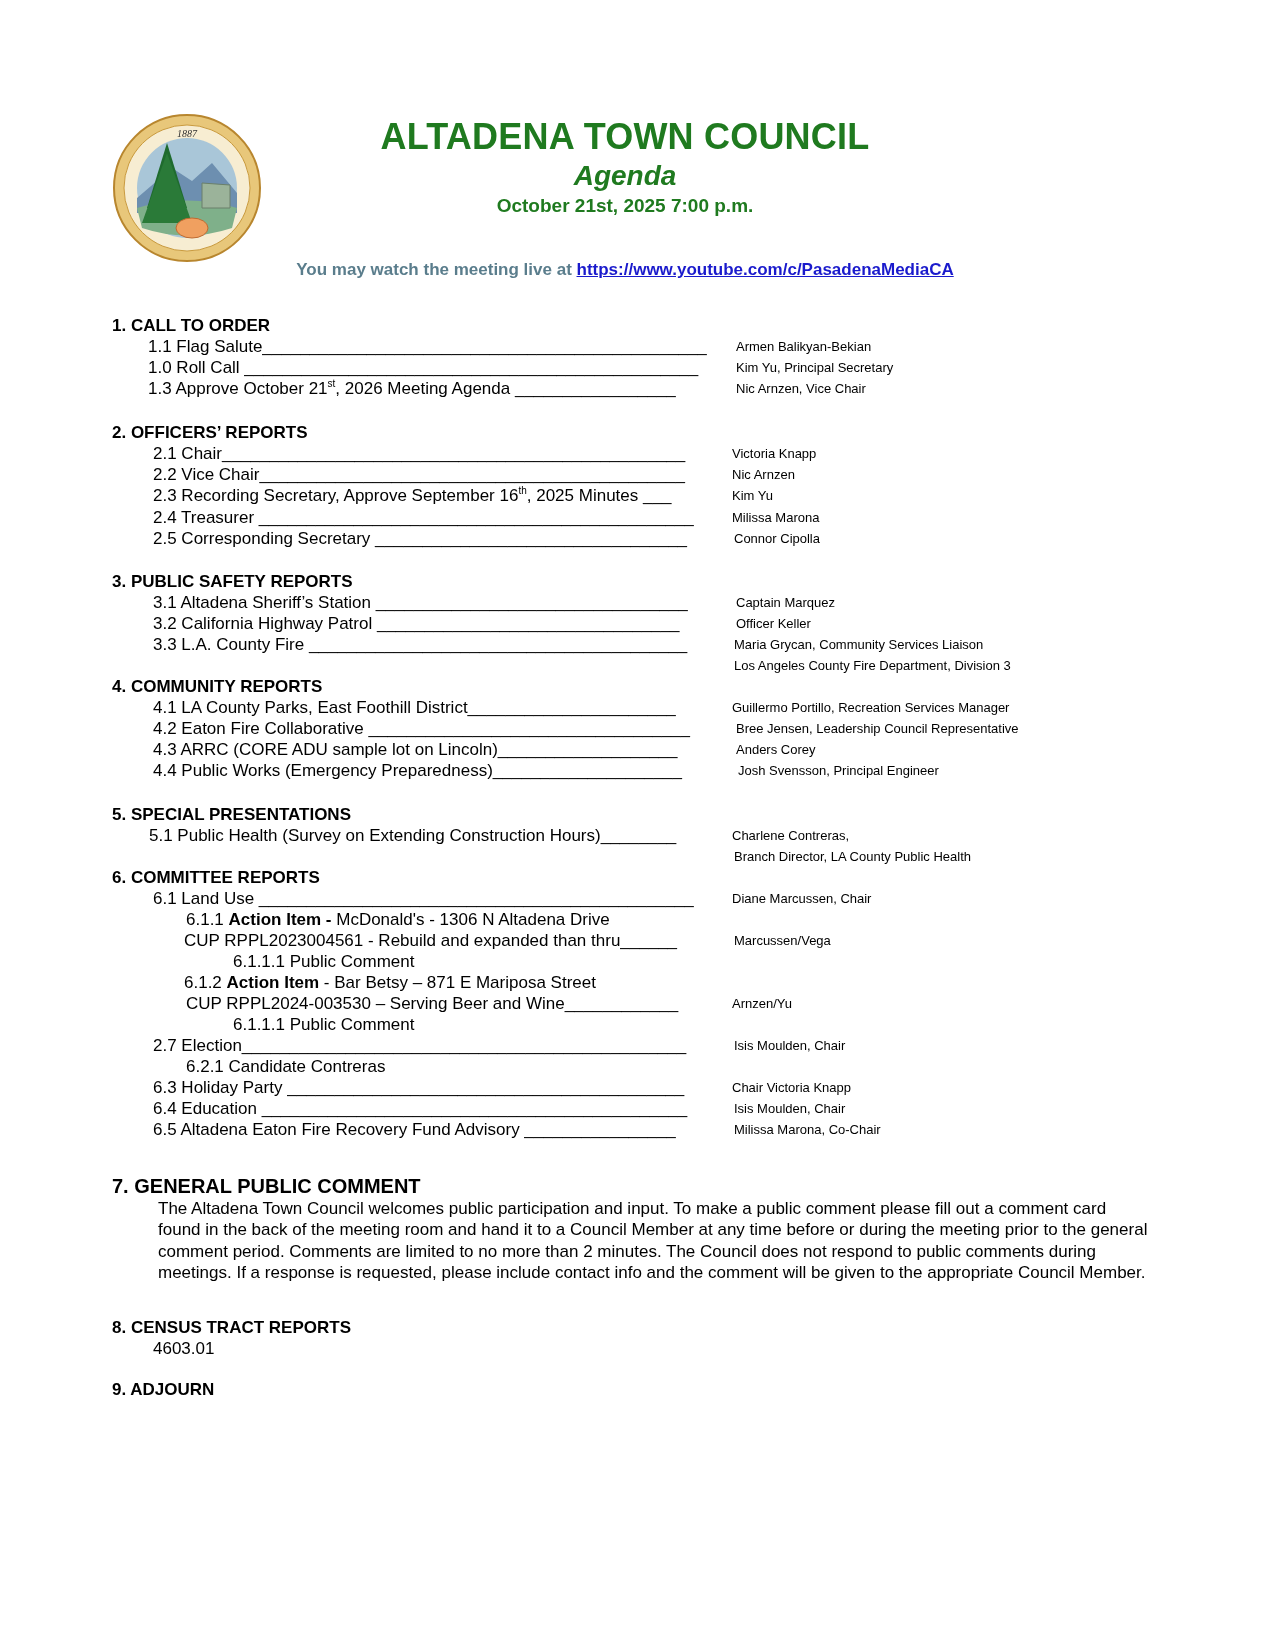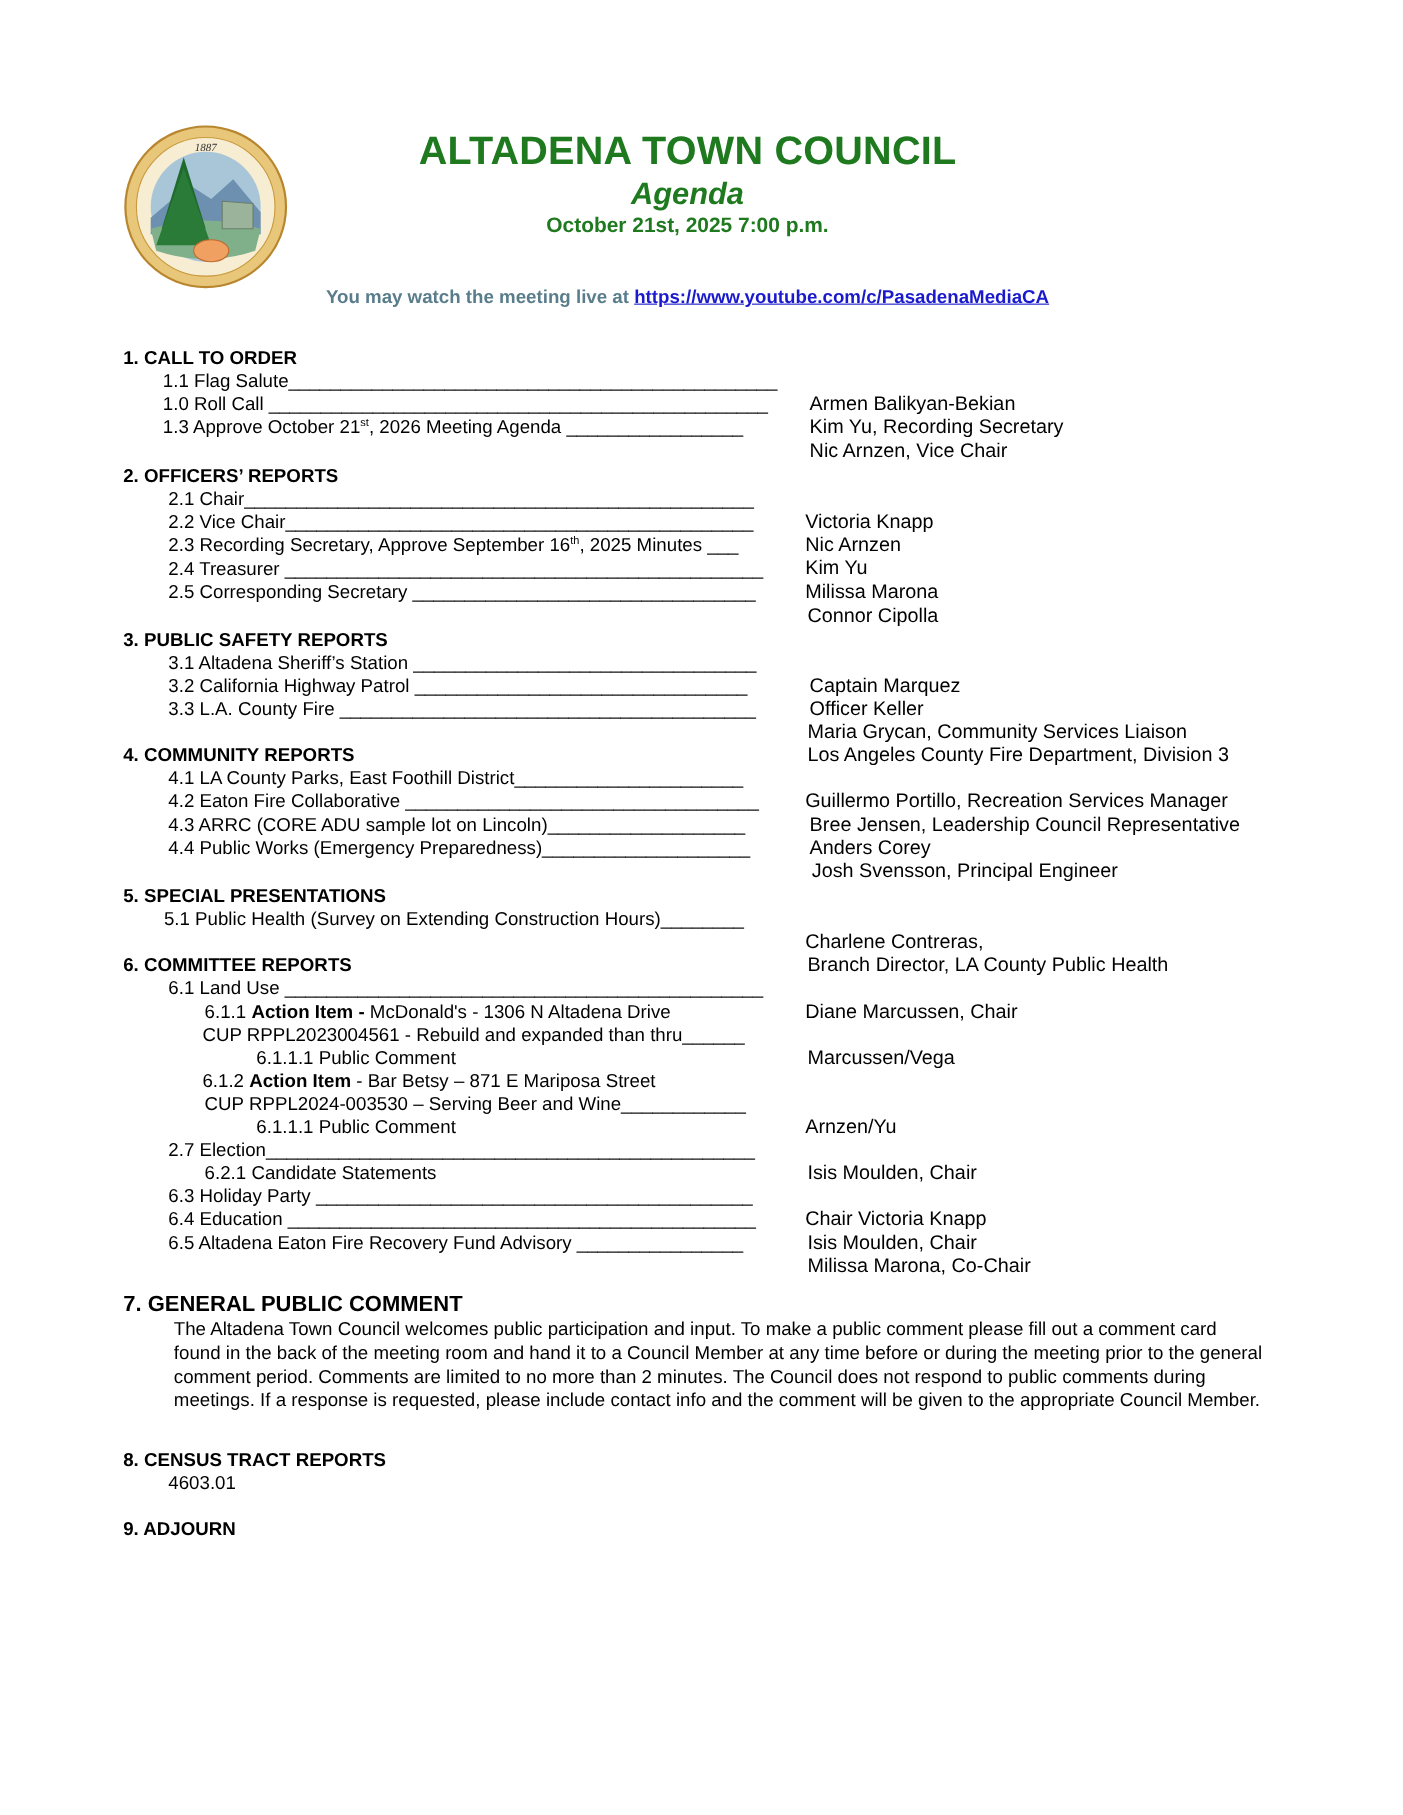--- a/index.html
+++ b/index.html
@@ -7,21 +7,21 @@
   .seal { position: absolute; left: 112px; top: 113px; width: 150px; height: 150px; }
   .header { position: absolute; left: 250px; top: 116px; width: 750px; text-align: center; color: #1f7a1f; font-weight: bold; }
   .h-title { font-size: 36px; line-height: 42px; letter-spacing: 0.2px; }
   .h-sub { font-size: 28px; line-height: 32px; margin-top: 2px; font-style: italic; }
   .h-date { font-size: 19px; line-height: 24px; margin-top: 2px; }
   .h-loc { font-size: 19px; line-height: 24px; }
   .watch { position: absolute; left: 250px; top: 260px; width: 750px; text-align: center; font-size: 17px; font-weight: bold; color: #5a7d8c; }
   .watch a { color: #1a1acc; text-decoration: underline; margin-top: 16px; }
   .line { position: absolute; font-size: 17px; line-height: 20px; white-space: nowrap; }
   .sec { font-weight: bold; }
-  .right { position: absolute; font-size: 18px; line-height: 20px; white-space: nowrap; margin-top: 20px; }
+  .right { position: absolute; font-size: 13px; line-height: 20px; white-space: nowrap; }
   .para { position: absolute; left: 158px; top: 1198px; width: 990px; font-size: 17px; line-height: 21.3px; }
   sup { font-size: 10px; line-height: 0; }
   b { font-weight: bold; }
 </style>
 </head>
 <body>
 
 <svg class="seal" viewBox="0 0 150 150">
   <circle cx="75" cy="75" r="73" fill="#e8c77a" stroke="#b8862e" stroke-width="2"></circle>
   <circle cx="75" cy="75" r="63" fill="#f7edd2" stroke="#c99a3e" stroke-width="1"></circle>
@@ -41,21 +41,21 @@
   <div class="h-date">October 21st, 2025 7:00 p.m.</div>
 </div>
 <div class="watch">
   <span>You may watch the meeting live at </span><a>https://www.youtube.com/c/PasadenaMediaCA</a>
 </div>
 
 <div class="line sec" style="left:112px;top:316px">1. CALL TO ORDER</div>
 <div class="line" style="left:148px;top:337px">1.1 Flag Salute_______________________________________________</div>
 <div class="right" style="left:736px;top:337px">Armen Balikyan-Bekian</div>
 <div class="line" style="left:148px;top:358px">1.0 Roll Call ________________________________________________</div>
-<div class="right" style="left:736px;top:358px">Kim Yu, Recording Secretary</div>
+<div class="right" style="left:736px;top:358px">Kim Yu, Principal Secretary</div>
 <div class="line" style="left:148px;top:379px"><span>1.3 Approve October 21</span><sup>st</sup><span>, 2026 Meeting Agenda _________________</span></div>
 <div class="right" style="left:736px;top:379px">Nic Arnzen, Vice Chair</div>
 
 <div class="line sec" style="left:112px;top:423px">2. OFFICERS’ REPORTS</div>
 <div class="line" style="left:153px;top:444px">2.1 Chair_________________________________________________</div>
 <div class="right" style="left:732px;top:444px">Victoria Knapp</div>
 <div class="line" style="left:153px;top:465px">2.2 Vice Chair_____________________________________________</div>
 <div class="right" style="left:732px;top:465px">Nic Arnzen</div>
 <div class="line" style="left:153px;top:486px"><span>2.3 Recording Secretary, Approve September 16</span><sup>th</sup><span>, 2025 Minutes ___</span></div>
 <div class="right" style="left:732px;top:486px">Kim Yu</div>
@@ -94,21 +94,21 @@
 <div class="line" style="left:186px;top:910px"><span>6.1.1 </span><b>Action Item -</b><span> McDonald's - 1306 N Altadena Drive</span></div>
 <div class="line" style="left:184px;top:931px">CUP RPPL2023004561 - Rebuild and expanded than thru______</div>
 <div class="right" style="left:734px;top:931px">Marcussen/Vega</div>
 <div class="line" style="left:233px;top:952px">6.1.1.1 Public Comment</div>
 <div class="line" style="left:184px;top:973px"><span>6.1.2 </span><b>Action Item</b><span> - Bar Betsy – 871 E Mariposa Street</span></div>
 <div class="line" style="left:186px;top:994px">CUP RPPL2024-003530 – Serving Beer and Wine____________</div>
 <div class="right" style="left:732px;top:994px">Arnzen/Yu</div>
 <div class="line" style="left:233px;top:1015px">6.1.1.1 Public Comment</div>
 <div class="line" style="left:153px;top:1036px">2.7 Election_______________________________________________</div>
 <div class="right" style="left:734px;top:1036px">Isis Moulden, Chair</div>
-<div class="line" style="left:186px;top:1057px">6.2.1 Candidate Statements</div>
+<div class="line" style="left:186px;top:1057px">6.2.1 Candidate Contreras</div>
 <div class="line" style="left:153px;top:1078px">6.3 Holiday Party __________________________________________</div>
 <div class="right" style="left:732px;top:1078px">Chair Victoria Knapp</div>
 <div class="line" style="left:153px;top:1099px">6.4 Education _____________________________________________</div>
 <div class="right" style="left:734px;top:1099px">Isis Moulden, Chair</div>
 <div class="line" style="left:153px;top:1120px">6.5 Altadena Eaton Fire Recovery Fund Advisory ________________</div>
 <div class="right" style="left:734px;top:1120px">Milissa Marona, Co-Chair</div>
 
 <div class="line sec" style="left:112px;top:1176px;"><span style="font-size:20px">7. GENERAL PUBLIC COMMENT</span></div>
 <div class="para">The Altadena Town Council welcomes public participation and input. To make a public comment please fill out a comment card found in the back of the meeting room and hand it to a Council Member at any time before or during the meeting prior to the general comment period.  Comments are limited to no more than 2 minutes. The Council does not respond to public comments during meetings. If a response is requested, please include contact info and the comment will be given to the appropriate Council Member.</div>
 

